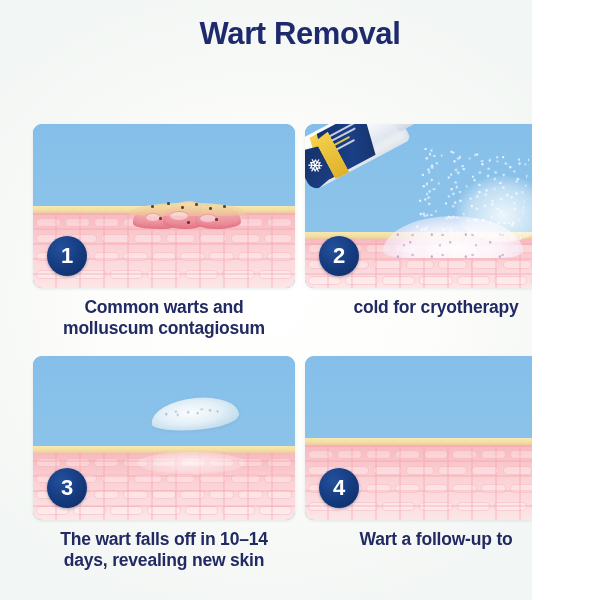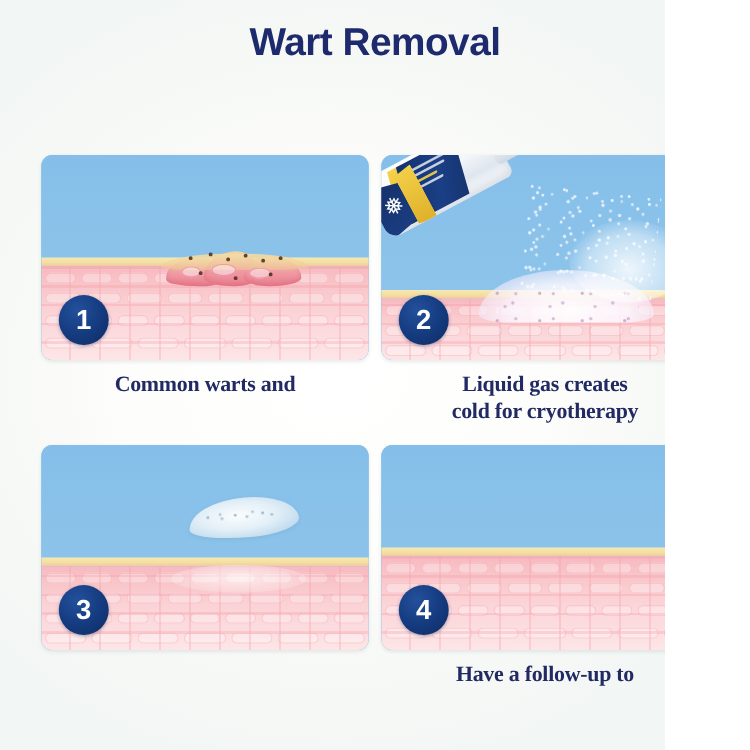--- a/index.html
+++ b/index.html
@@ -362,21 +362,21 @@
   
   .caption {
     margin-top: 9px;
     text-align: center;
     color: #222a63;
     font-size: 17.5px;
     font-weight: bold;
     line-height: 1.22;
     letter-spacing: -0.2px;
   }
-  .caption span { display: block; font-family: Liberation Serif, serif; }
+  .caption span { display: block; }
 </style>
 </head>
 <body>
 
 <div id="infographic">
 
   <div class="header">
     <span class="title-line1">Wart Removal</span>
   </div>
 
@@ -444,20 +444,21 @@
           <div class="dot" style="left:80px; top:8px;"></div>
           <div class="dot" style="left:94px; top:6px;"></div>
           <div class="dot" style="left:30px; top:18px;"></div>
           <div class="dot" style="left:58px; top:22px;"></div>
           <div class="dot" style="left:86px; top:19px;"></div>
         </div>
         <div class="badge">1</div>
       </div>
       <div class="caption">
         <span>Common warts and</span>
+        <span>molluscum contagiosum</span>
       </div>
     </div>
 
     <div class="cell cell-2">
       <div class="illus">
         <div class="sky"></div>
         <div class="band" style="top:108px;"></div>
         <div class="skin" style="top:115px; height:49px;">
           <div class="cellrow" style="top:2px;">
             <i></i>
@@ -510,21 +511,20 @@
             <div class="goldwedge"></div>
             <div class="snow">❅</div>
           </div>
           <div class="nozzle"></div>
 
         </div>
 
         <div class="badge">2</div>
       </div>
       <div class="caption">
-        <span>Liquid gas creates</span>
         <span>cold for cryotherapy</span>
       </div>
     </div>
 
     <div class="cell cell-3">
       <div class="illus">
         <div class="sky"></div>
         <div class="band" style="top:90px;"></div>
         <div class="skin" style="top:97px; height:67px;">
           <div class="cellrow" style="top:2px;">
@@ -566,20 +566,24 @@
               <i></i>
               <i></i>
               <i></i>
               <i></i>
           </div>
         </div>
         <div class="healed"></div>
         <div class="flake"></div>
         <div class="badge">3</div>
       </div>
+      <div class="caption">
+        <span>The wart falls off in 10–14</span>
+        <span>days, revealing new skin</span>
+      </div>
     </div>
 
     <div class="cell cell-4">
       <div class="illus">
         <div class="sky"></div>
         <div class="band" style="top:82px;"></div>
         <div class="skin" style="top:89px; height:75px;">
           <div class="cellrow" style="top:2px;">
             <i></i>
               <i></i>
@@ -618,18 +622,18 @@
               <i></i>
               <i></i>
               <i></i>
               <i></i>
               <i></i>
           </div>
         </div>
         <div class="badge">4</div>
       </div>
       <div class="caption">
-        <span>Have a follow-up to</span>
+        <span>Wart a follow-up to</span>
       </div>
     </div>
 
   </div>
 </div>
 
 </body></html>

